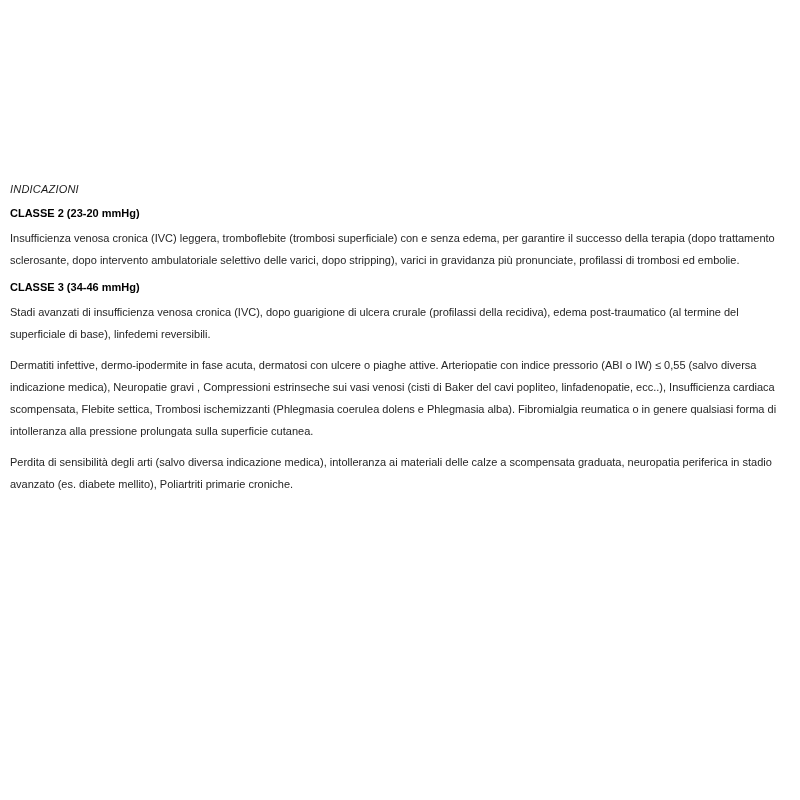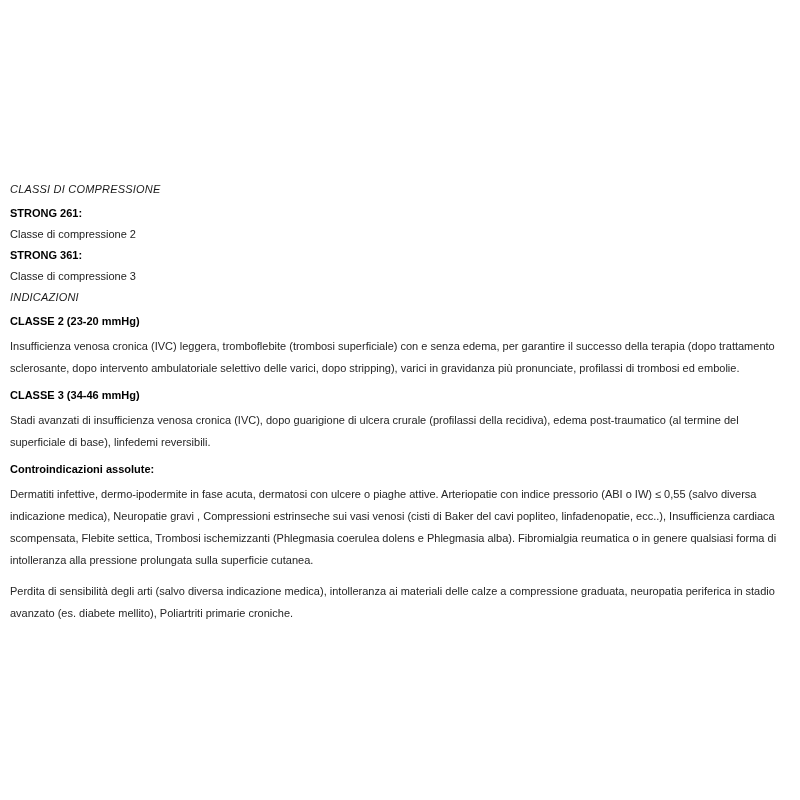--- a/index.html
+++ b/index.html
@@ -44,35 +44,27 @@
     margin: 0 0 9px 0;
     line-height: 22px;
     color: #262626;
   }
 </style>
 </head>
 <body>
 
 <main class="page">
 
-  <section class="section">
-    <h2 class="section-title">CLASSI DI COMPRESSIONE</h2>
-    <p class="bold-line">STRONG 261:</p>
-    <p class="body-line">Classe di compressione 2</p>
-    <p class="bold-line">STRONG 361:</p>
-    <p class="body-line">Classe di compressione 3</p>
-  </section>
 
   <section class="section">
     <h2 class="section-title">INDICAZIONI</h2>
     <p class="bold-line">CLASSE 2 (23-20 mmHg)</p>
     <p class="para">Insufficienza venosa cronica (IVC) leggera, tromboflebite (trombosi superficiale) con e senza edema, per garantire il successo della terapia (dopo trattamento sclerosante, dopo intervento ambulatoriale selettivo delle varici, dopo stripping), varici in gravidanza più pronunciate, profilassi di trombosi ed embolie.</p>
     <p class="bold-line">CLASSE 3 (34-46 mmHg)</p>
     <p class="para">Stadi avanzati di insufficienza venosa cronica (IVC), dopo guarigione di ulcera crurale (profilassi della recidiva), edema post-traumatico (al termine del superficiale di base), linfedemi reversibili.</p>
   </section>
 
   <section class="section">
-    <p class="bold-line">Controindicazioni assolute:</p>
     <p class="para">Dermatiti infettive, dermo-ipodermite in fase acuta, dermatosi con ulcere o piaghe attive. Arteriopatie con indice pressorio (ABI o IW) ≤ 0,55 (salvo diversa indicazione medica), Neuropatie gravi , Compressioni estrinseche sui vasi venosi (cisti di Baker del cavi popliteo, linfadenopatie, ecc..), Insufficienza cardiaca scompensata, Flebite settica, Trombosi ischemizzanti (Phlegmasia coerulea dolens e Phlegmasia alba). Fibromialgia reumatica o in genere qualsiasi forma di intolleranza alla pressione prolungata sulla superficie cutanea.</p>
-    <p class="para">Perdita di sensibilità degli arti (salvo diversa indicazione medica), intolleranza ai materiali delle calze a compressione graduata, neuropatia periferica in stadio avanzato (es. diabete mellito), Poliartriti primarie croniche.</p>
+    <p class="para">Perdita di sensibilità degli arti (salvo diversa indicazione medica), intolleranza ai materiali delle calze a scompensata graduata, neuropatia periferica in stadio avanzato (es. diabete mellito), Poliartriti primarie croniche.</p>
   </section>
 
 </main>
 
 </body></html>

